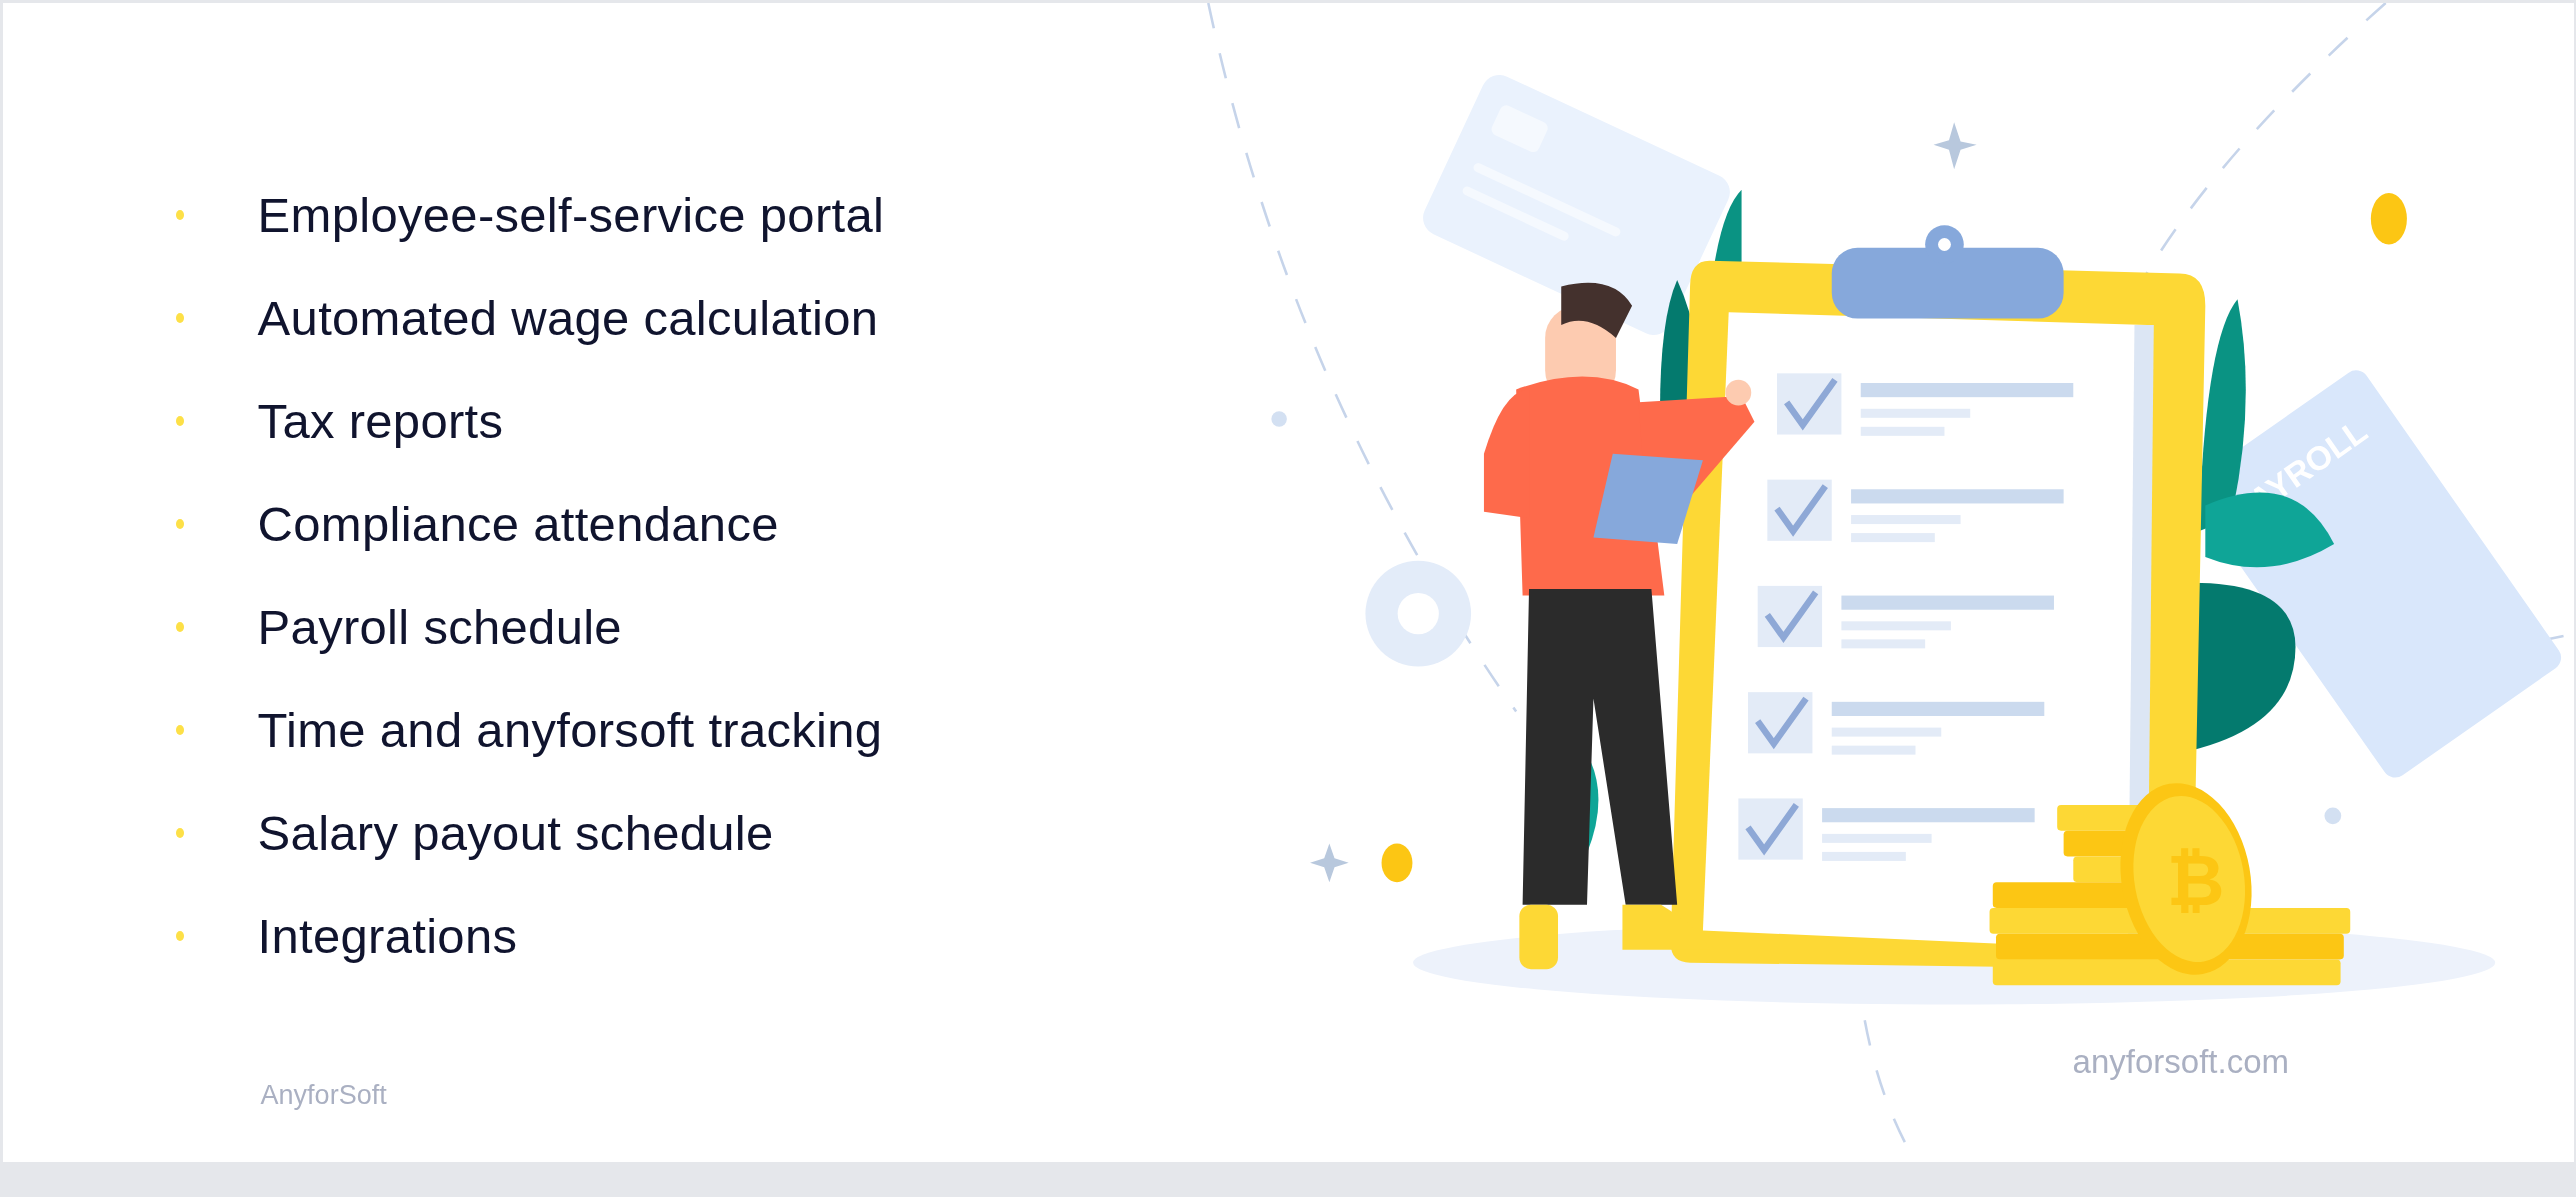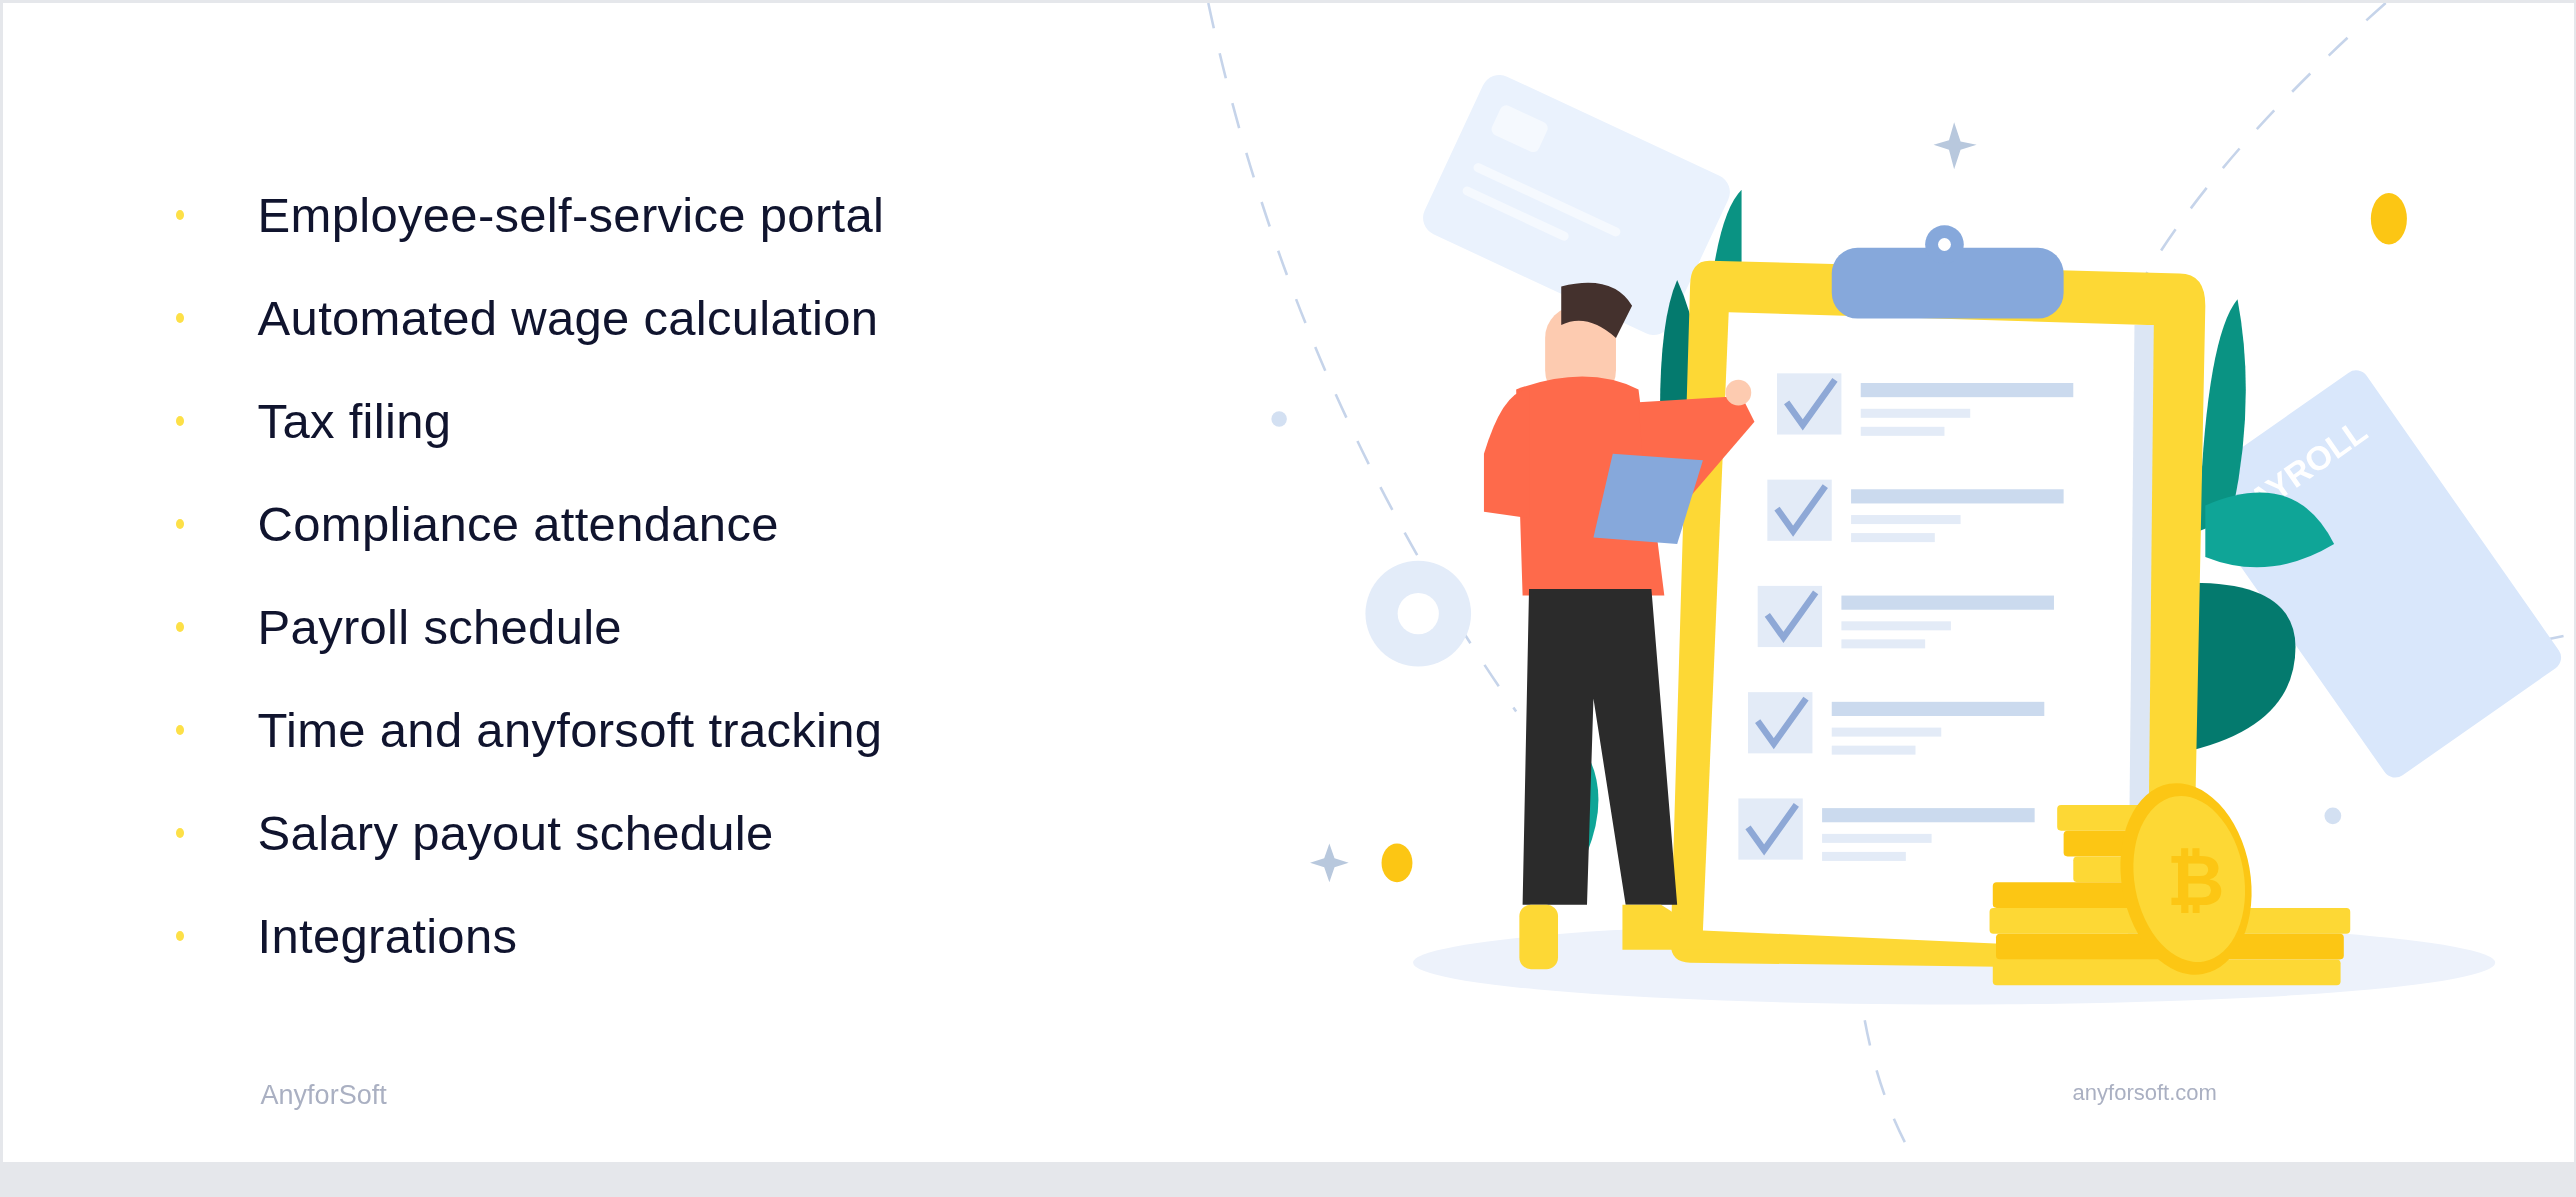--- a/index.html
+++ b/index.html
@@ -3,40 +3,40 @@
   <meta charset="utf-8">
   <style>
     html, body { margin: 0; padding: 0; }
     body { width: 2576px; height: 1198px; background: #e5e7eb; font-family: "Liberation Sans", sans-serif; position: relative; overflow: hidden; }
     .card { position: absolute; left: 2.6px; top: 2.6px; width: 2571px; height: 1159px; background: #ffffff; overflow: hidden; }
     .features { position: absolute; left: 173px; top: 161px; margin: 0; padding: 0; list-style: none; }
     .feature { position: relative; height: 103px; display: flex; align-items: center; }
     .bullet { position: absolute; left: 0; width: 8.4px; height: 10.3px; border-radius: 50%; background: #fde047; }
     .feature-label { position: absolute; left: 82px; font-size: 49px; font-weight: 500; color: #10142e; letter-spacing: 0.3px; white-space: nowrap; }
     .brand { position: absolute; left: 258px; top: 1077px; font-size: 27px; color: #aab0c2; font-weight: 500; }
-    .site { position: absolute; left: 2070px; top: 1077px; font-size: 22px; color: #aab0c2; font-weight: 500; }
+    .site { position: absolute; left: 2070px; top: 1040px; font-size: 33px; color: #aab0c2; font-weight: 500; }
     .illustration { position: absolute; left: 1191px; top: 0; width: 1385px; height: 1198px; }
   </style>
 </head>
 <body>
 
 <div class="card">
 
   <ul class="features">
     <li class="feature">
         <span class="bullet"></span>
         <span class="feature-label">Employee-self-service portal</span>
       </li>
     <li class="feature">
         <span class="bullet"></span>
         <span class="feature-label">Automated wage calculation</span>
       </li>
     <li class="feature">
         <span class="bullet"></span>
-        <span class="feature-label">Tax filing</span>
+        <span class="feature-label">Tax reports</span>
       </li>
     <li class="feature">
         <span class="bullet"></span>
         <span class="feature-label">Compliance attendance</span>
       </li>
     <li class="feature">
         <span class="bullet"></span>
         <span class="feature-label">Payroll schedule</span>
       </li>
     <li class="feature">

